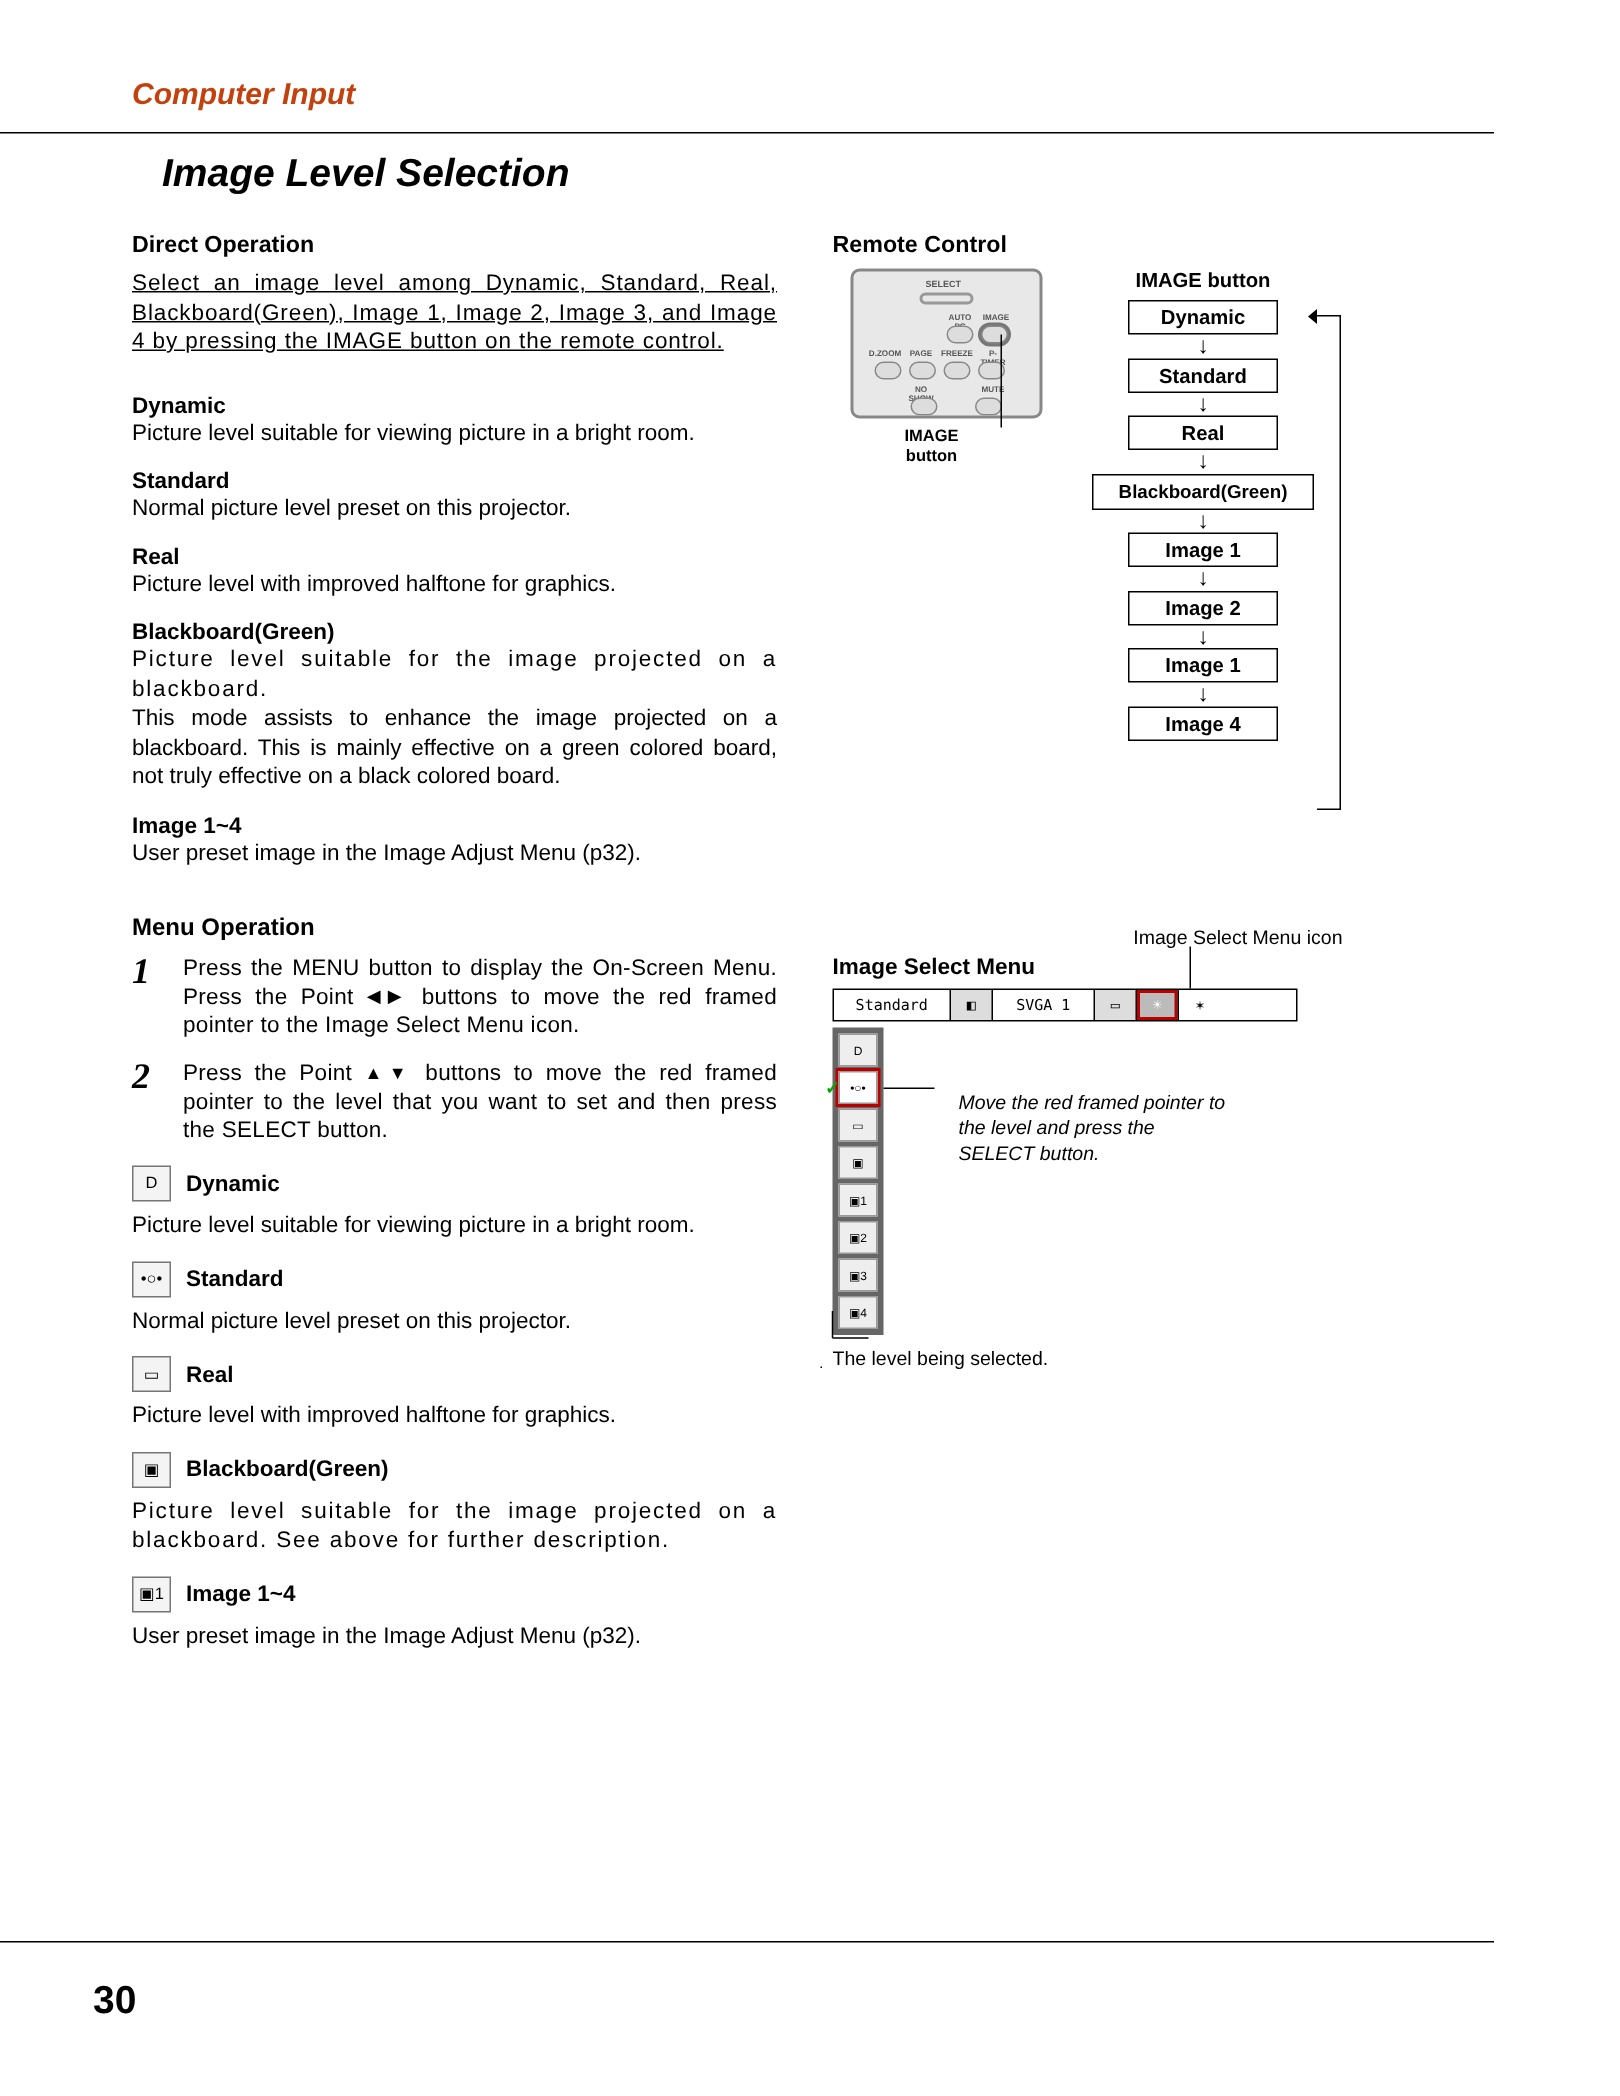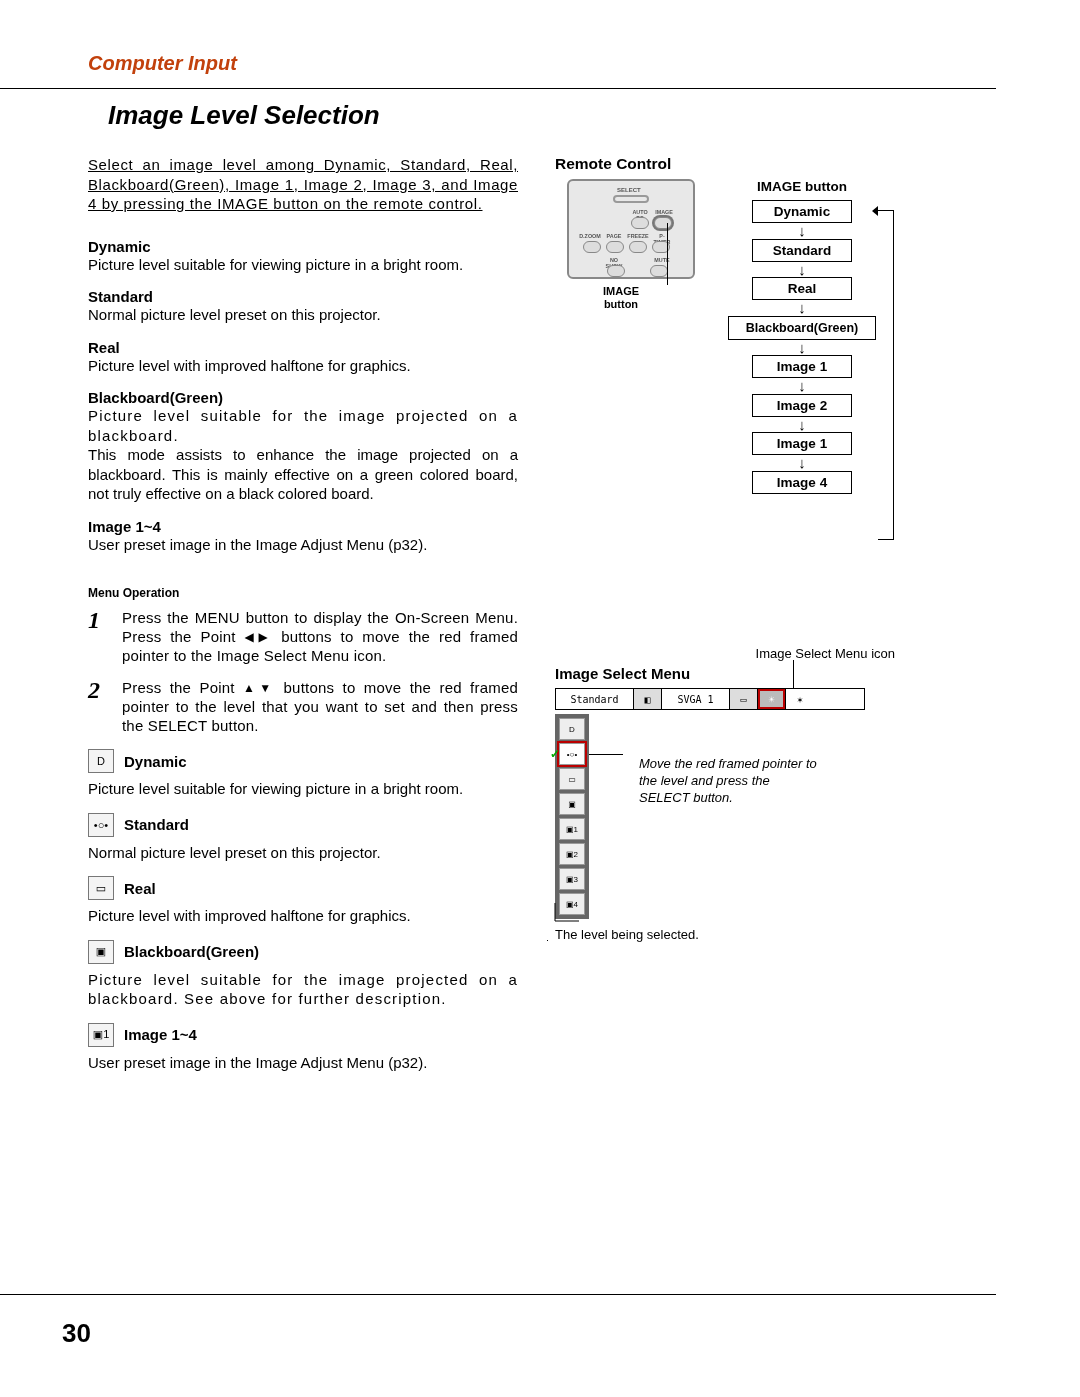--- a/index.html
+++ b/index.html
@@ -39,21 +39,21 @@
     position: absolute;
     top: 155px;
     left: 88px;
     width: 430px;
   }
   .sec-title { font-weight: bold; margin-bottom: 6px; font-size: 15.5px; }
   .para { font-size: 15px; line-height: 1.3; text-align: justify; margin-bottom: 24px; letter-spacing: 0.1px; text-decoration: underline; }
   .label { font-weight: bold; font-size: 15px; }
   .desc { font-size: 15px; line-height: 1.3; text-align: justify; margin-bottom: 14px; }
 
-  .menu-op-title { font-weight: bold; font-size: 12px; margin-top: 32px; margin-bottom: 8px; }
+  .menu-op-title { font-weight: bold; font-size: 16px; margin-top: 32px; margin-bottom: 8px; }
 
   .step-row { display: flex; gap: 14px; margin-bottom: 12px; }
   .step-num { font-family: Georgia, 'Times New Roman', serif; font-style: italic; font-weight: bold; font-size: 24px; line-height: 1; width: 20px; }
   .step-txt { flex: 1; font-size: 15px; line-height: 1.28; text-align: justify; letter-spacing: 0.2px; }
 
   .arrow-inline { font-size: 12px; vertical-align: 1px; }
 
   .mode-row { display: flex; align-items: center; gap: 10px; margin-top: 14px; }
   .mode-icon {
     width: 26px; height: 24px;
@@ -127,21 +127,21 @@
     border-right: 1.3px solid #000;
     border-bottom: 1.3px solid #000;
   }
   .flow-return::before {
     content:""; position:absolute; top:-5px; left:-6px;
     border-right:6px solid #000; border-top:5px solid transparent; border-bottom:5px solid transparent;
   }
 
   .right-lower {
     position: absolute;
-    top: 646px;
+    top: 617px;
     left: 555px;
     width: 440px;
     font-size: 13px;
   }
   .ism-icon-label { text-align:right; padding-right:100px; font-size:13px; margin-bottom:4px;}
   .ism-title { font-weight: bold; font-size: 15px; margin-bottom:6px;}
   .menu-shot {
     width: 310px;
     position: relative;
   }
@@ -193,20 +193,21 @@
 </head>
 <body>
 
 <div class="header">Computer Input</div>
 <div class="hr-top"></div>
 
 <div class="main-title">Image Level Selection</div>
 
 <div class="left-col">
 
+  <div class="sec-title">Direct Operation</div>
   <div class="para" style="letter-spacing:0.6px;">Select an image level among Dynamic, Standard, Real, Blackboard(Green), Image 1, Image 2, Image 3, and Image 4 by pressing the IMAGE button on the remote control.</div>
 
   <div class="label">Dynamic</div>
   <div class="desc">Picture level suitable for viewing picture in a bright room.</div>
 
   <div class="label">Standard</div>
   <div class="desc">Normal picture level preset on this projector.</div>
 
   <div class="label">Real</div>
   <div class="desc">Picture level with improved halftone for graphics.</div>

